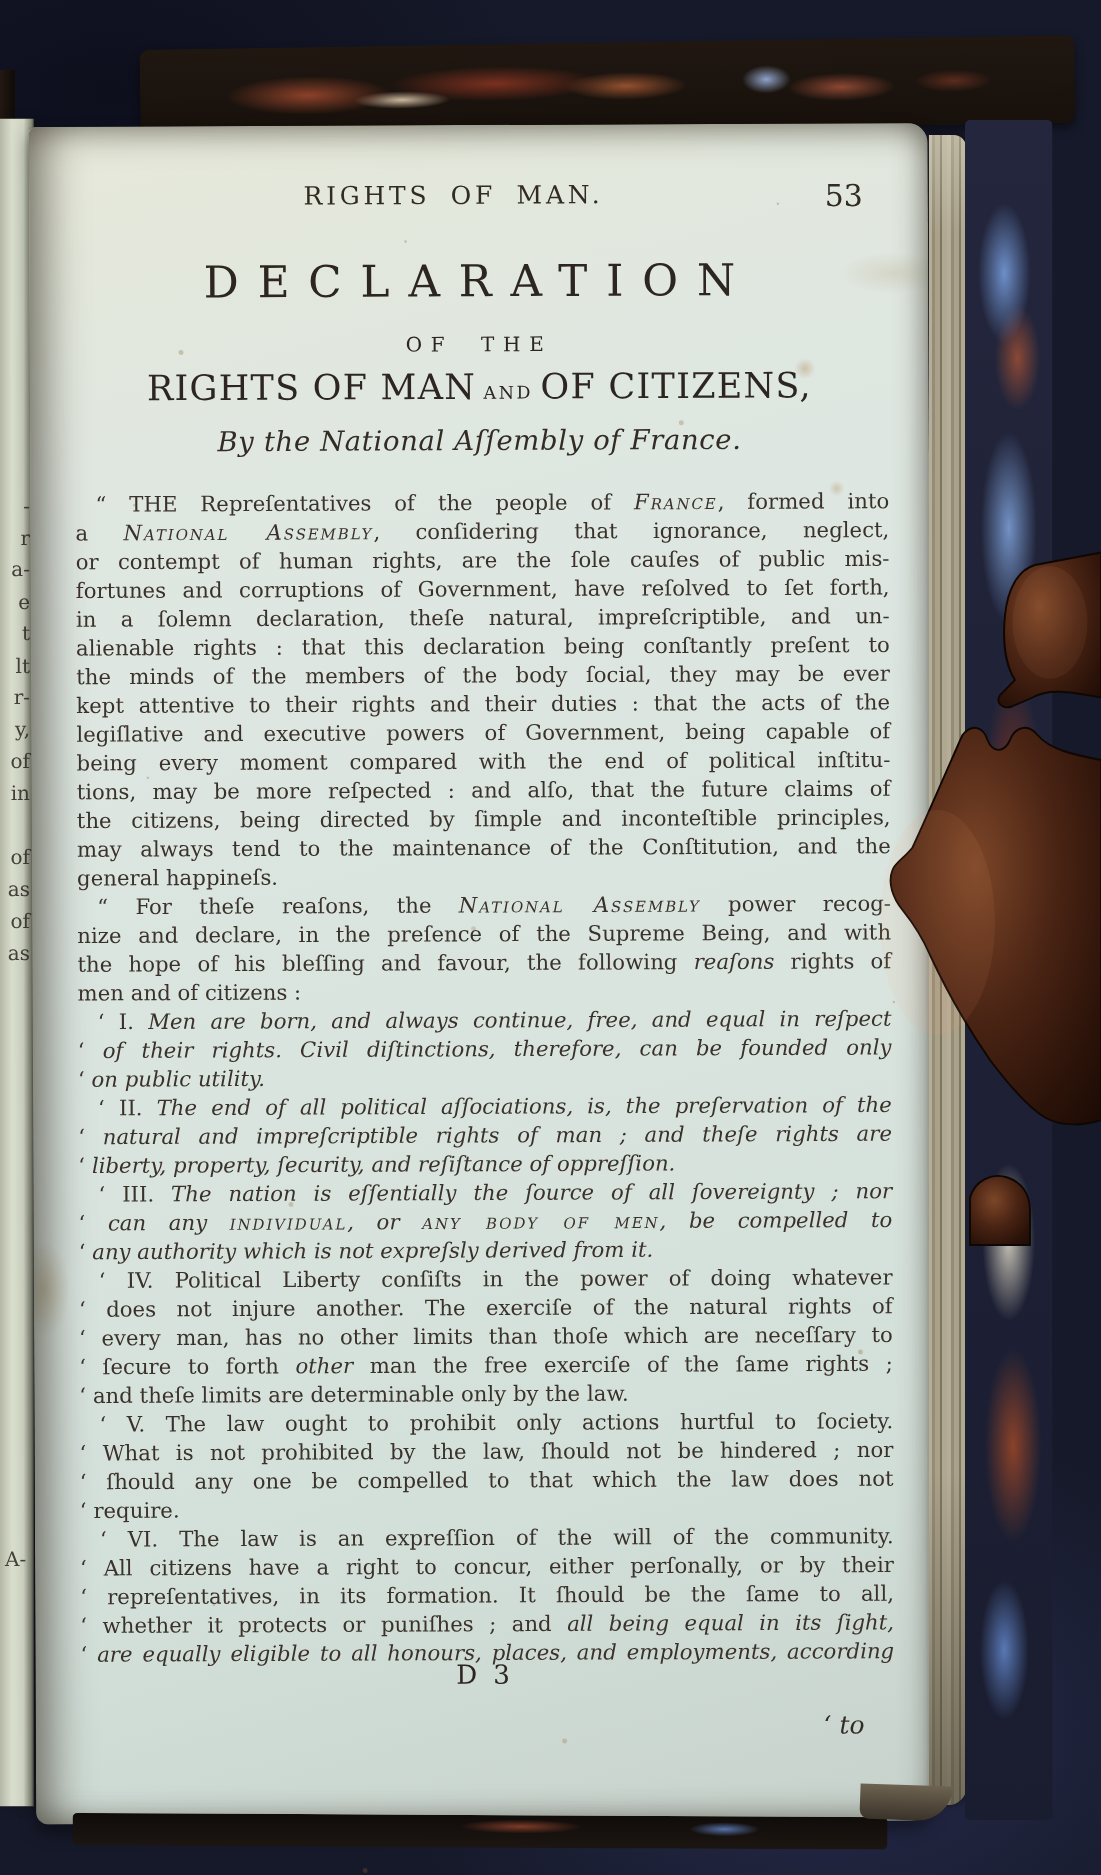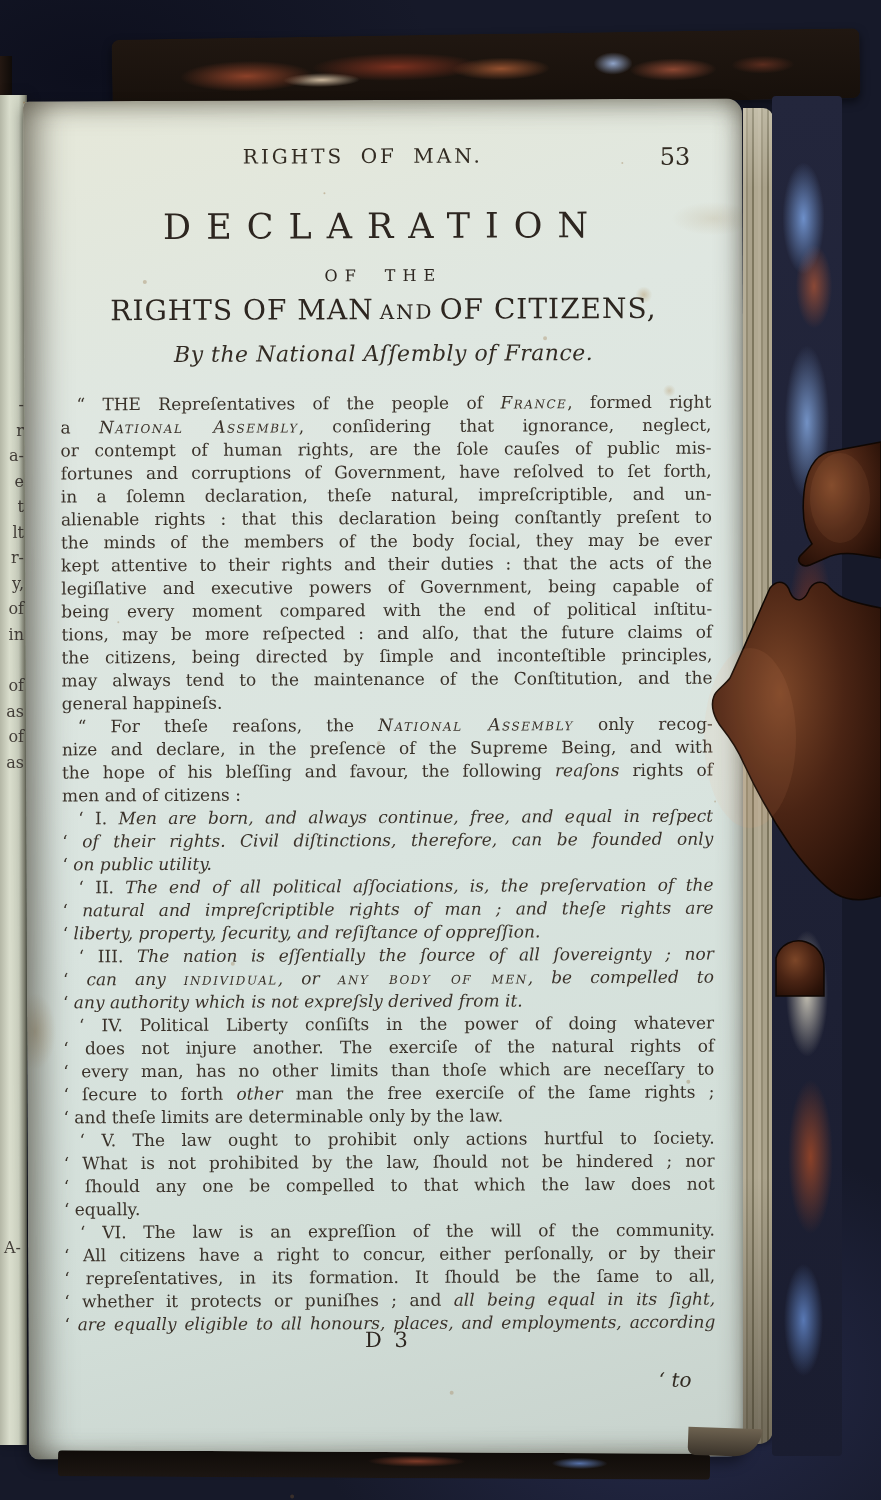--- a/index.html
+++ b/index.html
@@ -66,21 +66,21 @@
   }
   .running-head{position:absolute;top:44px;left:0;right:40px;text-align:center;
     font-size:20px;letter-spacing:3px;word-spacing:7px;color:#322b22;}
   .page-num{position:absolute;top:44px;right:52px;font-size:24px;color:#322b22;}
   .t1{position:absolute;top:106px;left:0;right:0;text-align:center;
     font-size:35px;letter-spacing:15px;color:#2d2620;}
   .t2{position:absolute;top:166px;left:0;right:0;text-align:center;
     font-size:16px;letter-spacing:7px;word-spacing:10px;color:#2d2620;}
   .t3{position:absolute;top:193px;left:0;right:0;text-align:center;
     font-size:28px;letter-spacing:1px;color:#2d2620;white-space:nowrap;}
-  .t3 .and{font-size:20px;letter-spacing:2px;margin:0 6px;}
+  .t3 .and{font-size:14px;letter-spacing:2px;margin:0 6px;}
   .byline{position:absolute;top:241px;left:0;right:0;text-align:center;
     font-style:italic;font-size:22px;letter-spacing:.5px;color:#332c24;}
   .body-text{position:absolute;top:292px;left:36px;right:32px;}
   .line{font-size:17px;line-height:23px;white-space:normal;}
   .line.just{text-align:justify;text-align-last:justify;}
   .line.left{text-align:left;}
   .line.indent{text-indent:16px;}
   .s-r{font-style:normal;}
   .s-i{font-style:italic;}
   .s-sc{font-variant:small-caps;letter-spacing:1.5px;font-style:italic;}
@@ -163,56 +163,56 @@
 
     <div class="running-head">RIGHTS OF MAN.</div>
     <div class="page-num">53</div>
 
     <div class="t1">DECLARATION</div>
     <div class="t2">OF THE</div>
     <div class="t3"><span>RIGHTS OF MAN</span><span class="and">AND</span><span>OF CITIZENS,</span></div>
     <div class="byline">By the National Aſſembly of France.</div>
 
     <div class="body-text">
-        <div class="line just indent"><span class="s-r">“ THE Repreſentatives of the people of </span><span class="s-sc">France</span><span class="s-r">, formed right</span></div>
+        <div class="line just indent"><span class="s-r">“ THE Repreſentatives of the people of </span><span class="s-sc">France</span><span class="s-r">, formed into</span></div>
         <div class="line just"><span class="s-r">a </span><span class="s-sc">National Assembly</span><span class="s-r">, conſidering that ignorance, neglect,</span></div>
         <div class="line just"><span class="s-r">or contempt of human rights, are the ſole cauſes of public mis-</span></div>
         <div class="line just"><span class="s-r">fortunes and corruptions of Government, have reſolved to ſet forth,</span></div>
         <div class="line just"><span class="s-r">in a ſolemn declaration, theſe natural, impreſcriptible, and un-</span></div>
         <div class="line just"><span class="s-r">alienable rights : that this declaration being conſtantly preſent to</span></div>
         <div class="line just"><span class="s-r">the minds of the members of the body ſocial, they may be ever</span></div>
         <div class="line just"><span class="s-r">kept attentive to their rights and their duties : that the acts of the</span></div>
         <div class="line just"><span class="s-r">legiſlative and executive powers of Government, being capable of</span></div>
         <div class="line just"><span class="s-r">being every moment compared with the end of political inſtitu-</span></div>
         <div class="line just"><span class="s-r">tions, may be more reſpected : and alſo, that the future claims of</span></div>
         <div class="line just"><span class="s-r">the citizens, being directed by ſimple and inconteſtible principles,</span></div>
         <div class="line just"><span class="s-r">may always tend to the maintenance of the Conſtitution, and the</span></div>
         <div class="line left"><span class="s-r">general happineſs.</span></div>
-        <div class="line just indent"><span class="s-r">“ For theſe reaſons, the </span><span class="s-sc">National Assembly</span><span class="s-r"> only recog-</span></div>
+        <div class="line just indent"><span class="s-r">“ For theſe reaſons, the </span><span class="s-sc">National Assembly</span><span class="s-r"> power recog-</span></div>
         <div class="line just"><span class="s-r">nize and declare, in the preſence of the Supreme Being, and with</span></div>
         <div class="line just"><span class="s-r">the hope of his bleſſing and favour, the following </span><span class="s-i">reaſons</span><span class="s-r"> rights of</span></div>
         <div class="line left"><span class="s-r">men and of citizens :</span></div>
         <div class="line just indent"><span class="s-r">‘ I. </span><span class="s-i">Men are born, and always continue, free, and equal in reſpect</span></div>
         <div class="line just"><span class="s-r">‘ </span><span class="s-i">of their rights.  Civil diſtinctions, therefore, can be founded only</span></div>
         <div class="line left"><span class="s-r">‘ </span><span class="s-i">on public utility.</span></div>
         <div class="line just indent"><span class="s-r">‘ II. </span><span class="s-i">The end of all political aſſociations, is, the preſervation of the</span></div>
         <div class="line just"><span class="s-r">‘ </span><span class="s-i">natural and impreſcriptible rights of man ; and theſe rights are</span></div>
         <div class="line left"><span class="s-r">‘ </span><span class="s-i">liberty, property, ſecurity, and reſiſtance of oppreſſion.</span></div>
         <div class="line just indent"><span class="s-r">‘ III. </span><span class="s-i">The nation is eſſentially the ſource of all ſovereignty ; nor</span></div>
         <div class="line just"><span class="s-r">‘ </span><span class="s-i">can any </span><span class="s-sc">individual</span><span class="s-i">, or </span><span class="s-sc">any body of men</span><span class="s-i">, be compelled to</span></div>
         <div class="line left"><span class="s-r">‘ </span><span class="s-i">any authority which is not expreſsly derived from it.</span></div>
         <div class="line just indent"><span class="s-r">‘ IV. Political Liberty conſiſts in the power of doing whatever</span></div>
         <div class="line just"><span class="s-r">‘ does not injure another.  The exerciſe of the natural rights of</span></div>
         <div class="line just"><span class="s-r">‘ every man, has no other limits than thoſe which are neceſſary to</span></div>
         <div class="line just"><span class="s-r">‘ ſecure to forth </span><span class="s-i">other</span><span class="s-r"> man the free exerciſe of the ſame rights ;</span></div>
         <div class="line left"><span class="s-r">‘ and theſe limits are determinable only by the law.</span></div>
         <div class="line just indent"><span class="s-r">‘ V. The law ought to prohibit only actions hurtful to ſociety.</span></div>
         <div class="line just"><span class="s-r">‘ What is not prohibited by the law, ſhould not be hindered ; nor</span></div>
         <div class="line just"><span class="s-r">‘ ſhould any one be compelled to that which the law does not</span></div>
-        <div class="line left"><span class="s-r">‘ equally.</span></div>
+        <div class="line left"><span class="s-r">‘ require.</span></div>
         <div class="line just indent"><span class="s-r">‘ VI. The law is an expreſſion of the will of the community.</span></div>
         <div class="line just"><span class="s-r">‘ All citizens have a right to concur, either perſonally, or by their</span></div>
         <div class="line just"><span class="s-r">‘ repreſentatives, in its formation.  It ſhould be the ſame to all,</span></div>
         <div class="line just"><span class="s-r">‘ whether it protects or puniſhes ; and </span><span class="s-i">all being equal in its ſight,</span></div>
         <div class="line just"><span class="s-r">‘ </span><span class="s-i">are equally eligible to all honours, places, and employments, according</span></div>
       </div>
 
     <div class="sig-mark">D 3</div>
     <div class="catchword">‘ to</div>
   </div>

